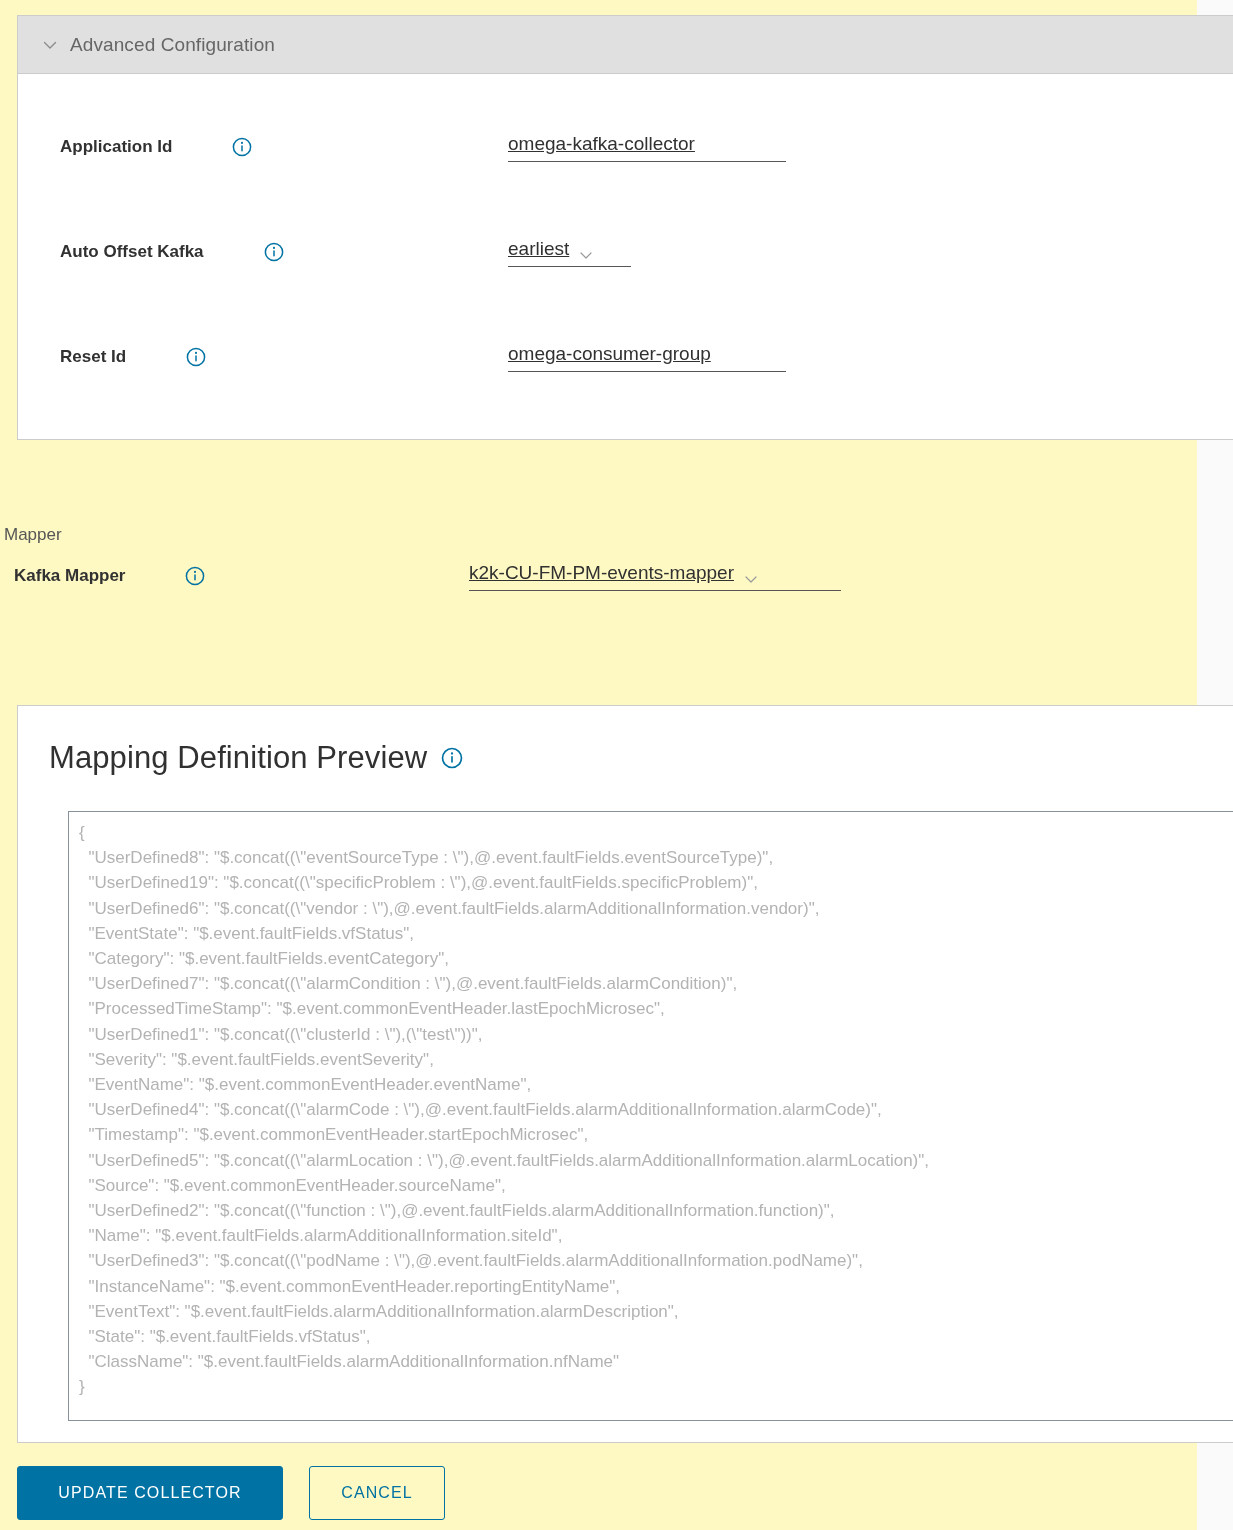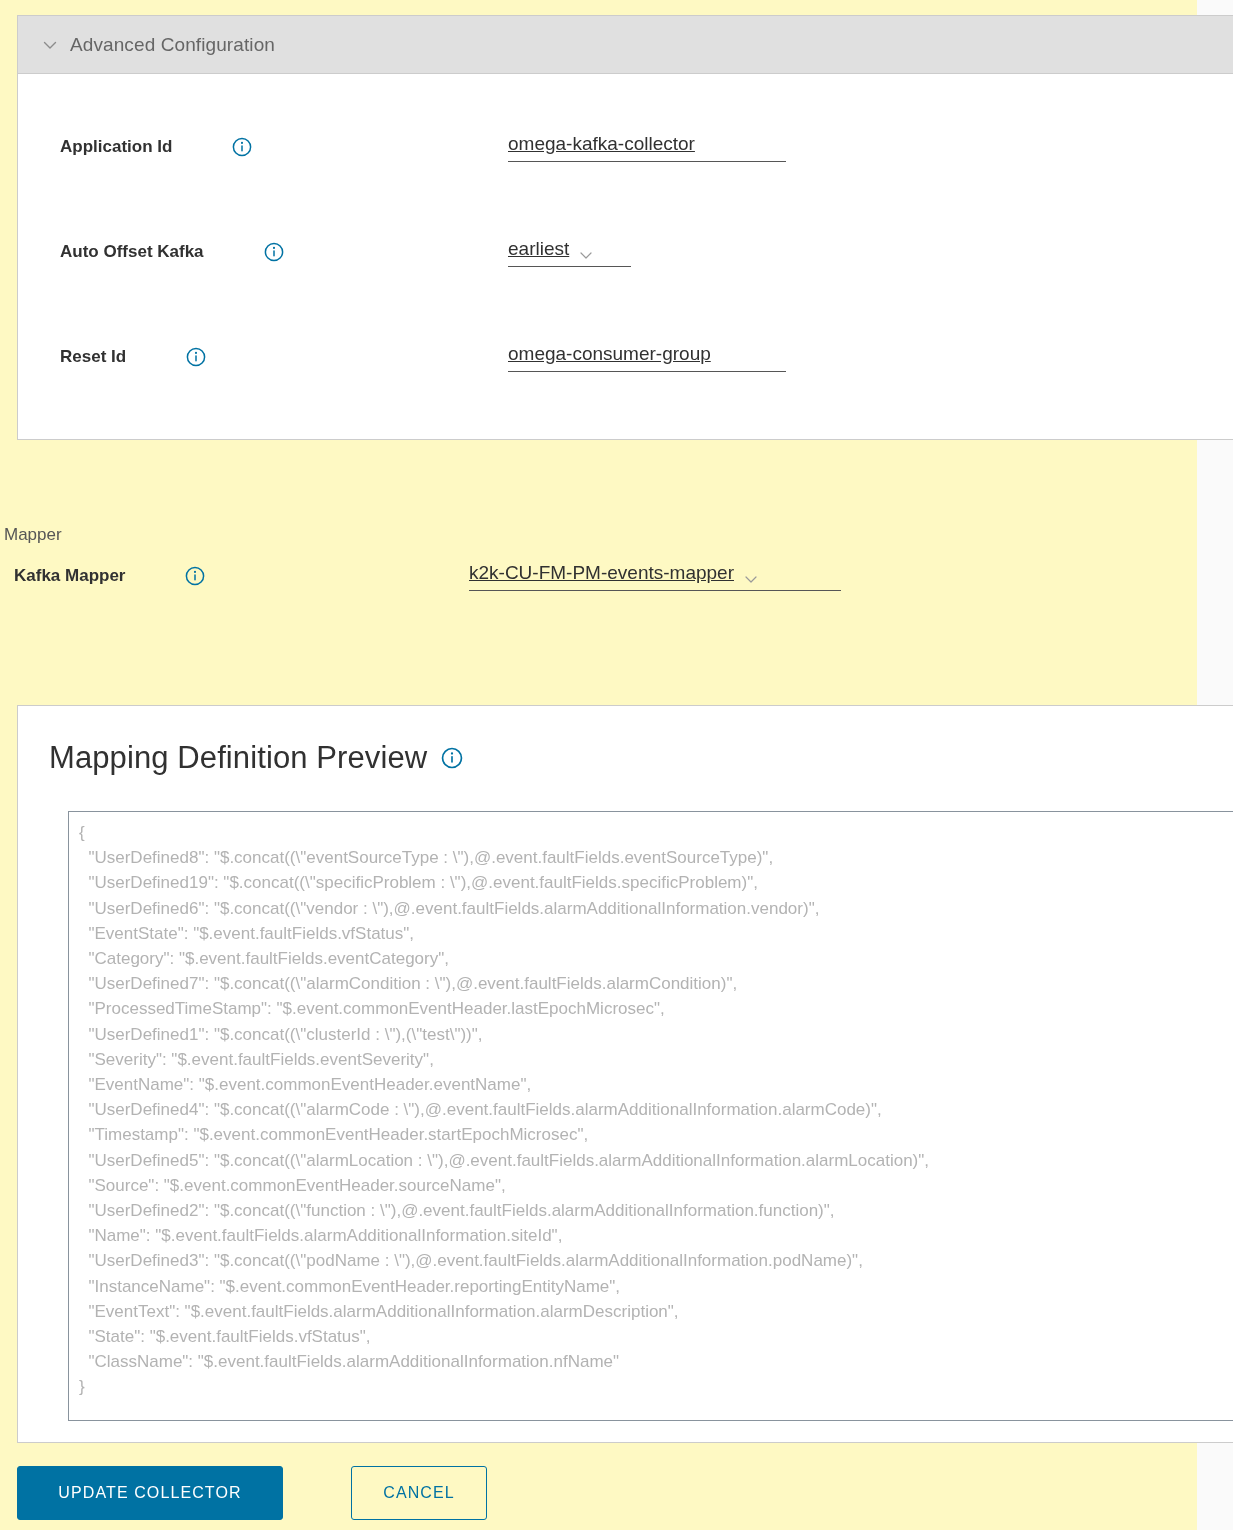--- a/index.html
+++ b/index.html
@@ -193,21 +193,20 @@
     overflow: hidden;
   }
 
   
   .footer {
     position: absolute;
     left: 17px;
     top: 1466px;
     display: flex;
     align-items: center;
-    gap: 42px;
   }
   .btn {
     font-family: "Liberation Sans", sans-serif;
     font-size: 16px;
     letter-spacing: 1.1px;
     text-transform: uppercase;
     border-radius: 3px;
     cursor: pointer;
     box-sizing: border-box;
     display: inline-flex;

